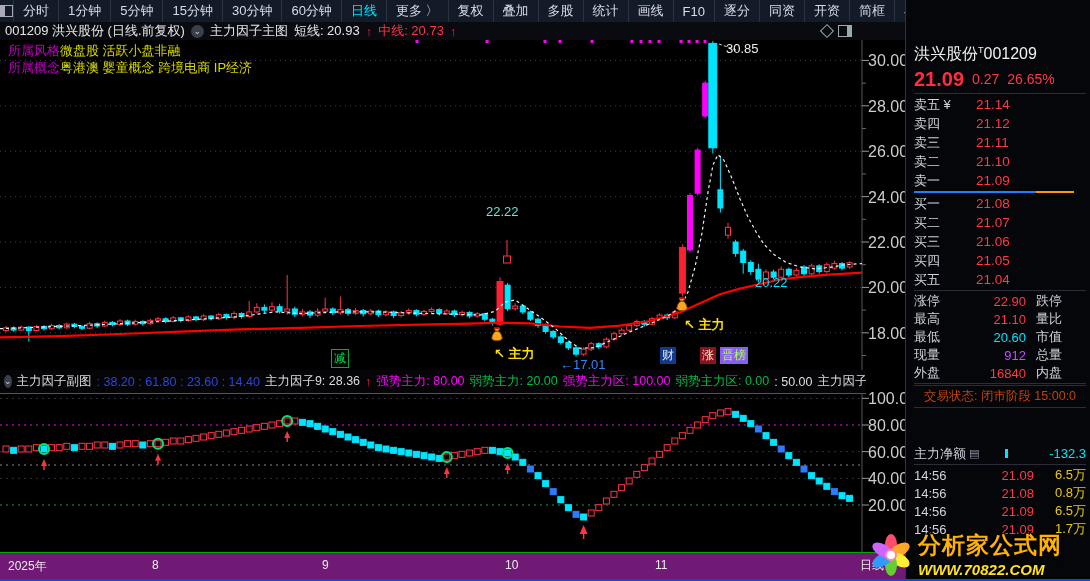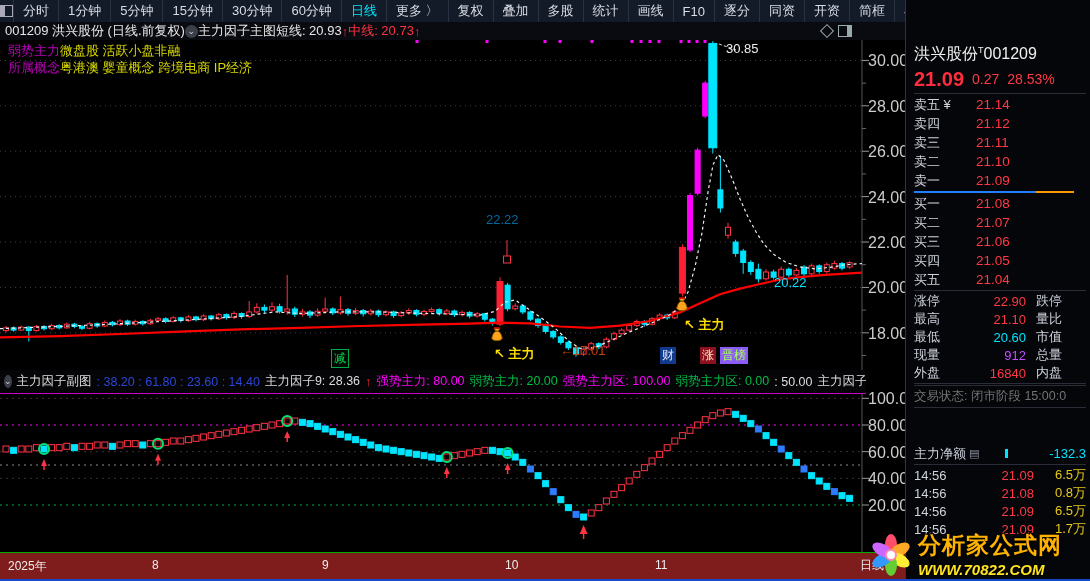--- a/index.html
+++ b/index.html
@@ -10,40 +10,40 @@
         display:flex;align-items:stretch;border-bottom:1px solid #05070c;z-index:10;}
   .tb-btn{display:flex;align-items:center;padding:0 9px;color:#d8dce6;font-size:13px;
           border-right:1px solid #2a3140;cursor:default;white-space:nowrap;}
   .tb-btn.active{color:#00e5ff;}
   #tb-spacer{flex:1;}
   #r1-icon{width:18px;display:flex;align-items:center;justify-content:center;border-right:1px solid #2a3140;}
   #r1-icon span{display:block;width:11px;height:10px;border:1px solid #aab;}
   #r1-icon span i{display:block;width:4px;height:100%;background:#aab;}
   
   #row2{position:absolute;left:0;top:22px;width:905px;height:18px;background:#0a0b10;
-        display:flex;align-items:center;gap:0;padding-left:5px;z-index:10;font-size:13px;}
+        display:flex;align-items:center;gap:6px;padding-left:5px;z-index:10;font-size:13px;}
   #row2 .wh{color:#e6e6e6;} #row2 .red{color:#ff3344;}
   .chev-circle{width:13px;height:13px;border-radius:50%;background:#3a3f4a;color:#cfd3dc;
         font-size:9px;line-height:13px;text-align:center;}
   .diamond-ic{width:8px;height:8px;border:1px solid #9aa;transform:rotate(45deg);margin-left:4px;}
   .panel-ic{width:12px;height:10px;border:1px solid #9aa;margin:0 8px 0 6px;position:relative;}
   .panel-ic::after{content:"";position:absolute;right:0;top:0;width:4px;height:100%;background:#9aa;}
   #row2-right{margin-left:auto;display:flex;align-items:center;margin-right:50px;}
   .up-arrow{color:#ff2233;font-weight:bold;}
   
   #tags{position:absolute;left:8px;top:42px;z-index:9;font-size:13px;line-height:17px;white-space:nowrap;}
   .tag-label{color:#c000c0;} .tag-val{color:#d8d800;}
   
   .anno{position:absolute;z-index:9;font-size:13px;white-space:nowrap;}
   .jian-badge{border:1px solid #00aa44;color:#00dd55;font-size:12px;padding:0 2px;background:rgba(0,20,0,.5);}
   .badge{font-size:12px;padding:0 2px;}
   
   .ylab{position:absolute;left:868px;color:#ccc;font-size:16px;z-index:9;}
   #xaxis{position:absolute;left:0;top:552px;width:905px;height:29px;border-top:1px solid #00aa00;
-         background:#7f1d1d;z-index:8;}
+         background:#701a75;z-index:8;}
   .xlab{position:absolute;top:5px;color:#eee;font-size:12px;}
   #period-label{position:absolute;left:860px;top:557px;color:#eee;font-size:12px;z-index:8;}
   
   #sub-header{position:absolute;left:0;top:370px;width:862px;height:23px;background:#050507;
         border-bottom:1px solid #cc00cc;display:flex;align-items:center;gap:5px;padding-left:4px;
         font-size:12.5px;z-index:9;white-space:nowrap;overflow:hidden;}
   #sub-header .wh{color:#ddd;} #sub-header .blue{color:#2b46d6;} #sub-header .mag{color:#ff00ff;}
   #sub-header .grn{color:#00bb44;}
   
   #panel{position:absolute;left:905px;top:0;width:185px;height:581px;background:#05060a;
@@ -55,21 +55,21 @@
   #p-price-row{height:26px;display:flex;align-items:center;gap:8px;}
   #p-price{color:#ff2d3d;font-size:20px;font-weight:bold;}
   #p-chg,#p-pct{color:#ff3a45;font-size:14px;}
   .ob-row{height:19px;display:flex;align-items:center;}
   .ob-l{width:62px;} .ob-v{flex:0 0 65px;text-align:left;font-size:13.5px;}
   .wb-line{height:2px;margin:1px 12px 1px 0;background:linear-gradient(to right,#1f7fff 76%,#ff9500 76%);}
   .st-row{height:18px;display:flex;align-items:center;}
   .st-l{width:56px;} .st-v{flex:1;text-align:right;}
   .st-r{width:50px;margin-left:10px;white-space:nowrap;overflow:hidden;}
   .st2-row{height:18px;display:flex;align-items:center;}
-  #p-status{height:19px;line-height:19px;color:#737373;white-space:nowrap;overflow:hidden;font-size:12.5px;}
+  #p-status{height:19px;line-height:19px;color:#c2410c;white-space:nowrap;overflow:hidden;font-size:12.5px;text-align:center;}
   .flow-row{height:19px;display:flex;align-items:center;margin-top:36px;}
   .flow-l{white-space:nowrap;} .flow-bar-cell{flex:1;display:flex;justify-content:center;}
   .flow-v{width:52px;text-align:right;color:#00e5ff;white-space:nowrap;overflow:hidden;}
   .list-ic{color:#8a90a0;font-size:11px;margin-left:3px;}
   .mini-bar{height:9px;background:#00e5ff;}
   .tx-row{height:18px;display:flex;align-items:center;}
   .tx-t{width:44px;color:#d0d4dc;} .tx-p{flex:1;text-align:right;color:#ff3a45;}
   .tx-v{width:52px;text-align:right;color:#e6c91a;}
   .red{color:#ff3a45;} .cyan{color:#00e5ff;} .mag{color:#c44dff;} .wh{color:#e8e8e8;}
   
@@ -582,28 +582,28 @@
     <span class="up-arrow">↑</span>
     <span class="red">中线: 20.73</span>
     <span class="up-arrow">↑</span>
     <span id="row2-right">
       <span class="diamond-ic"></span>
       <span class="panel-ic"></span>
     </span>
   </div>
 
   <div id="tags">
-    <div><span class="tag-label">弱势主力</span><span class="tag-val">微盘股 活跃小盘非融</span></div>
+    <div><span class="tag-label">所属风格</span><span class="tag-val">微盘股 活跃小盘非融</span></div>
     <div><span class="tag-label">所属概念</span><span class="tag-val">粤港澳 婴童概念 跨境电商 IP经济</span></div>
   </div>
 
-  <div class="anno" style="left:486px;top:212px;color:#0369a1">22.22</div>
+  <div class="anno" style="left:486px;top:204px;color:#5eead4">22.22</div>
   <div class="anno" style="left:726px;top:41px;color:#eee">30.85</div>
-  <div class="anno" style="left:560px;top:343px;color:#c2410c">←17.01</div>
-  <div class="anno" style="left:774px;top:275px;color:#00e5ff">20.22</div>
+  <div class="anno" style="left:560px;top:357px;color:#3b82f6">←17.01</div>
+  <div class="anno" style="left:755px;top:275px;color:#00e5ff">20.22</div>
   <div class="anno" style="left:494px;top:345px;color:#ffe000;font-weight:bold">↖ 主力</div>
   <div class="anno" style="left:684px;top:316px;color:#ffe000;font-weight:bold">↖ 主力</div>
   <div class="anno jian-badge" style="left:331px;top:349px">减</div>
   <div class="anno badge" style="left:660px;top:347px;background:#123a8c;color:#dfe8ff">财</div>
   <div class="anno badge" style="left:700px;top:347px;background:#8c1220;color:#ffe0c0">涨</div>
   <div class="anno badge" style="left:720px;top:347px;background:#8b5cf6;color:#aaff55">晋榜</div>
 
   <div id="sub-header">
     <span class="chev-circle">⌄</span>
     <span class="wh">主力因子副图</span>
@@ -642,21 +642,21 @@
       <span class="xlab" style="left: 505px;">10</span>
       <span class="xlab" style="left: 655px;">11</span>
     </div>
   <div id="period-label">日线</div>
 
   <div id="panel">
     <div id="p-title"><span>洪兴股份</span><sup>T</sup><span>001209</span></div>
     <div id="p-price-row">
       <span id="p-price">21.09</span>
       <span id="p-chg">0.27</span>
-      <span id="p-pct">28.53%</span>
+      <span id="p-pct">26.65%</span>
     </div>
     <div class="p-hr"></div>
     <div id="ob-sells">
         <div class="ob-row">
           <span class="ob-l">卖五 ¥</span>
           <span class="ob-v red">21.14</span>
         </div>
         <div class="ob-row">
           <span class="ob-l">卖四</span>
           <span class="ob-v red">21.12</span>

